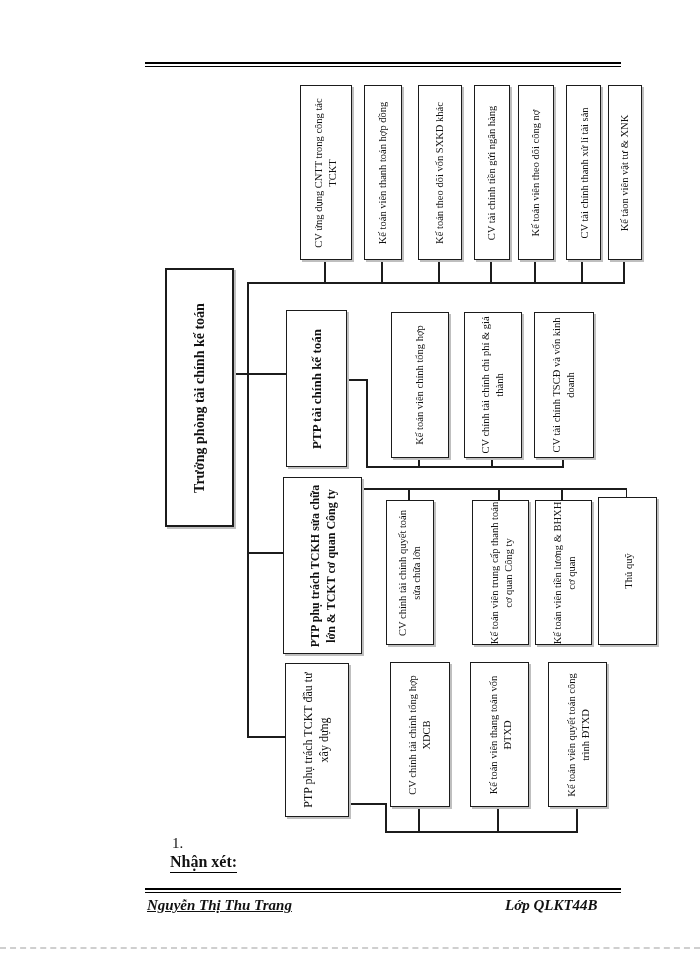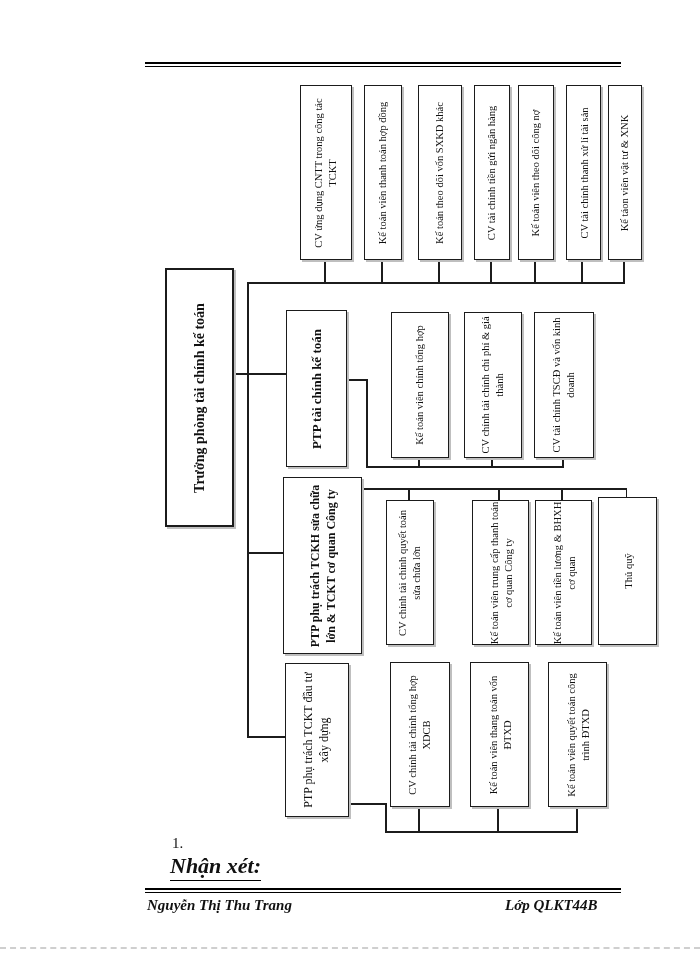--- a/index.html
+++ b/index.html
@@ -6,24 +6,24 @@
   .page{
     position:relative;width:700px;height:960px;background:#ffffff;overflow:hidden;
     font-family:"Liberation Serif","DejaVu Serif",serif;color:#111;
   }
   
   .hdr-title{position:absolute;left:145px;top:38px;font-size:17px;font-weight:bold;letter-spacing:.2px;}
   .rule-dbl{position:absolute;height:2px;border-top:2px solid #000;border-bottom:1px solid #000;}
   #hdr-rule{left:145px;top:62px;width:476px;}
   #ftr-rule{left:145px;top:888px;width:476px;}
   .ftr-txt{position:absolute;top:897px;font-size:15px;font-weight:bold;font-style:italic;}
-  #ftr-left{left:147px;}
+  #ftr-left{left:147px;text-decoration:underline;}
   #ftr-right{left:505px;}
   .sec-num{position:absolute;left:172px;top:835px;font-size:15px;}
-  .sec-head{position:absolute;left:170px;top:853px;font-size:22px;font-weight:bold;border-bottom:1.5px solid #000;padding-bottom:1px;font-style:italic;}
+  .sec-head{position:absolute;left:170px;top:853px;font-size:16px;font-weight:bold;border-bottom:1.5px solid #000;padding-bottom:1px;}
   .pgbreak{position:absolute;left:0;top:947px;width:700px;border-top:2px dashed #cfcfcf;}
 
   
   .vbox{position:absolute;background:#fff;border:1.5px solid #1b1b1b;box-shadow:2px 2px 0 #bfbfbf;z-index:2;}
   .vbox .rot{
     position:absolute;left:50%;top:50%;
     transform:translate(-50%,-50%) rotate(-90deg);
     display:flex;align-items:center;justify-content:center;
     text-align:center;font-size:10.5px;line-height:1.3;padding:0;
   }

